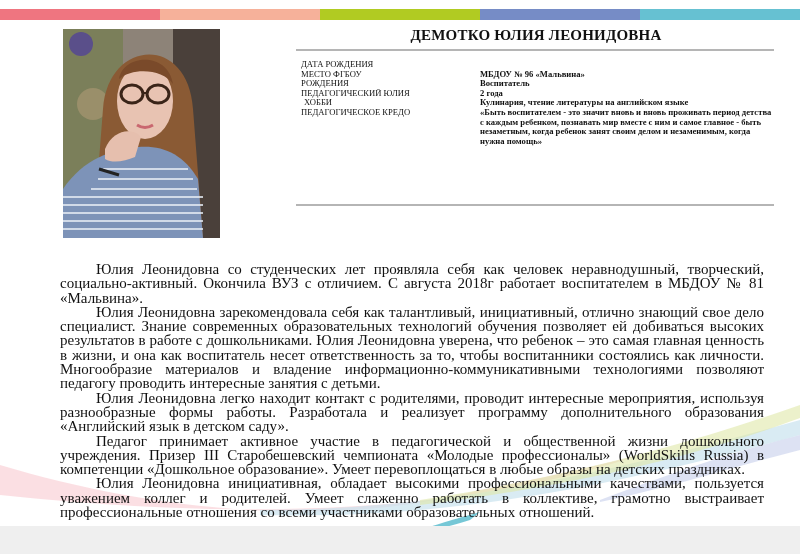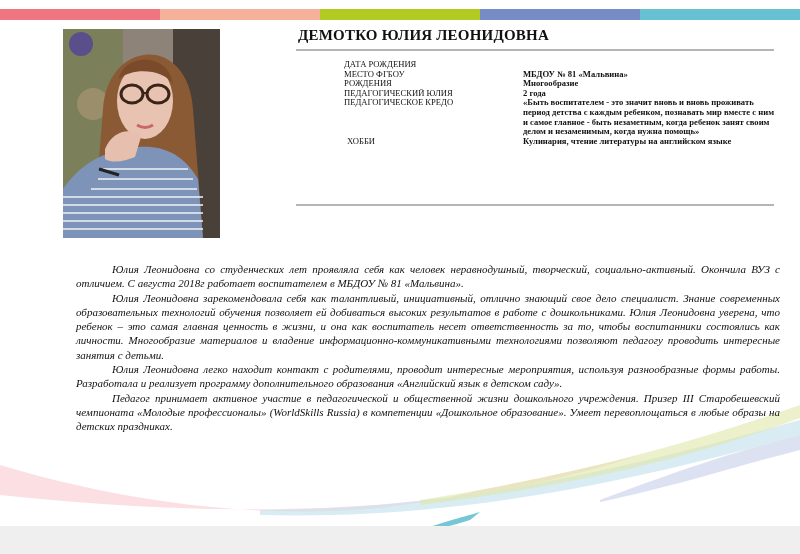--- a/index.html
+++ b/index.html
@@ -14,34 +14,34 @@
     .bg-swoosh { position: absolute; left: 0; top: 380px; width: 800px; height: 174px; pointer-events: none; }
     .bottom-band { position: absolute; left: 0; top: 526px; width: 800px; height: 28px; background: #efefef; }
 
     .photo {
       position: absolute; left: 63px; top: 29px; width: 157px; height: 209px;
       overflow: hidden; background: #8a8076;
     }
     .photo svg { display: block; }
 
     .title {
-      position: absolute; left: 298px; top: 27px; width: 476px; 
+      position: absolute; left: 298px; top: 27px; width: 476px; text-align: center;
       font-weight: bold; font-size: 15px; letter-spacing: 0.2px;
     }
     .rule { position: absolute; left: 296px; width: 478px; height: 2px; background: #b5b5b5; }
 
     .info { position: absolute; left: 301px; top: 60px; width: 475px; }
     .info .row { display: flex; font-size: 8.6px; line-height: 9.6px; }
-    .info .k { width: 179px; flex: none; margin-left: 43px; }
+    .info .k { width: 179px; flex: none; }
     .info .v { font-weight: bold; width: 295px; }
     .info .row.hobby .k { padding-left: 3px; width: 176px; }
 
     .body-text {
       position: absolute; left: 60px; top: 262px; width: 704px;
-      font-style: italic; font-size: 11px; line-height: 14.3px; text-align: justify; margin-left: 16px;
+      font-size: 15px; line-height: 14.3px; text-align: justify;
     }
     .body-text p { margin: 0; text-indent: 36px; }
   </style>
 </head>
 <body>
 
 <div class="topbar">
   <div class="seg" style="background:#ef7580"></div>
   <div class="seg" style="background:#f6b19a"></div>
   <div class="seg" style="background:#b1cb22"></div>
@@ -91,39 +91,40 @@
 
 <div class="title">ДЕМОТКО ЮЛИЯ ЛЕОНИДОВНА</div>
 <div class="rule" style="top:49px"></div>
 
 <div class="info">
   <div class="row">
     <div class="k">ДАТА РОЖДЕНИЯ</div>
   </div>
   <div class="row">
     <div class="k">МЕСТО ФГБОУ</div>
-    <div class="v">МБДОУ № 81 «Мальвина»</div>
+    <div class="v">МБДОУ № 96 «Мальвина»</div>
   </div>
   <div class="row">
     <div class="k">РОЖДЕНИЯ</div>
-    <div class="v">Многообразие</div>
+    <div class="v">Воспитатель</div>
   </div>
   <div class="row">
     <div class="k">ПЕДАГОГИЧЕСКИЙ ЮЛИЯ</div>
     <div class="v">2 года</div>
   </div>
+  <div class="row hobby">
+    <div class="k">ХОББИ</div>
+    <div class="v">Кулинария, чтение литературы на английском языке</div>
+  </div>
   <div class="row">
     <div class="k">ПЕДАГОГИЧЕСКОЕ КРЕДО</div>
     <div class="v">«Быть воспитателем - это значит вновь и вновь проживать период детства с каждым ребенком, познавать мир вместе с ним и самое главное - быть незаметным, когда ребенок занят своим делом и незаменимым, когда нужна помощь»</div>
-  </div>
-  <div class="row hobby">
-    <div class="k">ХОББИ</div>
-    <div class="v">Кулинария, чтение литературы на английском языке</div>
   </div>
 </div>
 <div class="rule" style="top:204px"></div>
 
 <div class="body-text">
   <p>Юлия Леонидовна со студенческих лет проявляла себя как человек неравнодушный, творческий, социально-активный. Окончила ВУЗ с отличием. С августа 2018г работает воспитателем в МБДОУ № 81 «Мальвина».</p>
   <p>Юлия Леонидовна зарекомендовала себя как талантливый, инициативный, отлично знающий свое дело специалист. Знание современных образовательных технологий обучения позволяет ей добиваться высоких результатов в работе с дошкольниками. Юлия Леонидовна уверена, что ребенок – это самая главная ценность в жизни, и она как воспитатель несет ответственность за то, чтобы воспитанники состоялись как личности. Многообразие материалов и владение информационно-коммуникативными технологиями позволяют педагогу проводить интересные занятия с детьми.</p>
   <p>Юлия Леонидовна легко находит контакт с родителями, проводит интересные мероприятия, используя разнообразные формы работы. Разработала и реализует программу дополнительного образования «Английский язык в детском саду».</p>
   <p>Педагог принимает активное участие в педагогической и общественной жизни дошкольного учреждения. Призер III Старобешевский чемпионата «Молодые профессионалы» (WorldSkills Russia) в компетенции «Дошкольное образование». Умеет перевоплощаться в любые образы на детских праздниках.</p>
+  <p>Юлия Леонидовна инициативная, обладает высокими профессиональными качествами, пользуется уважением коллег и родителей. Умеет слаженно работать в коллективе, грамотно выстраивает профессиональные отношения со всеми участниками образовательных отношений.</p>
 </div>
 
 </body></html>

